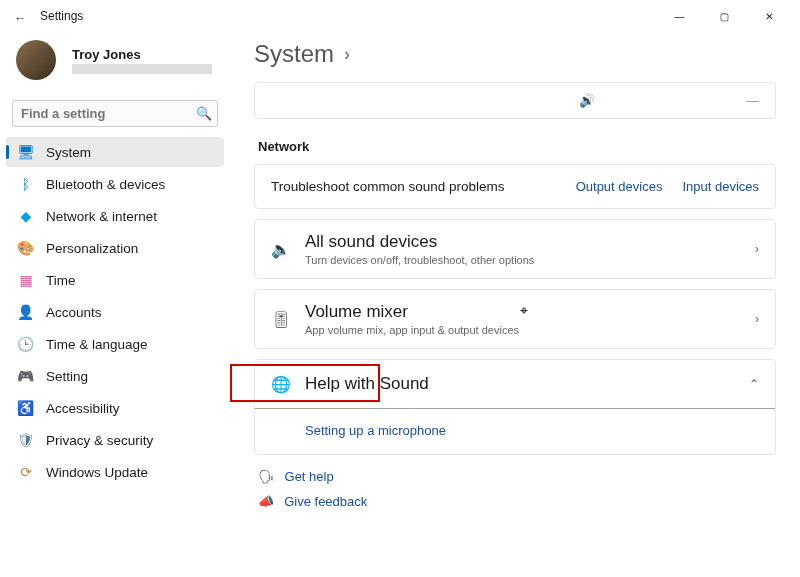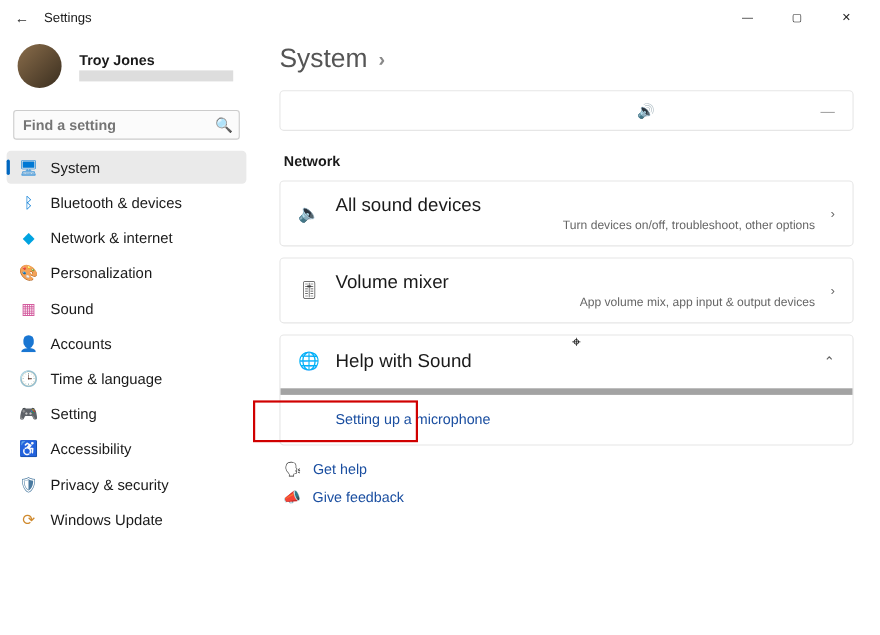--- a/index.html
+++ b/index.html
@@ -24,33 +24,33 @@
 .nav-item.active::before { content: ""; position: absolute; left: 0; top: 8px; bottom: 8px; width: 3px; background: #0067c0; border-radius: 2px; }
 .nav-icon { width: 16px; height: 16px; display: flex; align-items: center; justify-content: center; font-size: 14px; }
 .content { flex: 1; padding: 8px 24px 8px 24px; overflow-y: auto; }
 .breadcrumb { display: flex; align-items: center; gap: 10px; font-size: 24px; font-weight: 600; margin-bottom: 14px; }
 .breadcrumb .sep { color: #888; font-size: 18px; }
 .card { border: 1px solid #e6e6e6; border-radius: 4px; background: #fff; margin-bottom: 10px; }
 .row { display: flex; align-items: center; padding: 12px 16px; gap: 14px; cursor: pointer; }
 .row-icon { width: 20px; text-align: center; font-size: 16px; color: #444; }
 .row-body { flex: 1; }
 .row-title { font-size: 17px; }
-.row-sub { font-size: 11px; color: #666; margin-top: 2px; text-align: right; }
+.row-sub { font-size: 11px; color: #666; margin-top: 2px; }
 .chev { color: #666; font-size: 12px; }
 .section-label { font-size: 13px; font-weight: 600; margin: 20px 0 10px 4px; }
 .troubleshoot { display: flex; align-items: center; padding: 14px 16px; border: 1px solid #e6e6e6; border-radius: 4px; margin-bottom: 10px; }
 .troubleshoot .t-title { flex: 1; font-size: 13.5px; }
 .link { color: #1a4ea0; font-size: 13px; cursor: pointer; }
 .troubleshoot .link { margin-left: 20px; }
 .more-sound { display: flex; align-items: center; padding: 14px 16px; border: 1px solid #e6e6e6; border-radius: 4px; margin-bottom: 20px; }
 .more-sound .m-title { flex: 1; font-size: 13.5px; }
 .highlight-box { position: absolute; border: 2px solid #d00000; pointer-events: none; }
 .help-card { border: 1px solid #e6e6e6; border-radius: 4px; }
 .help-head { display: flex; align-items: center; padding: 14px 16px; gap: 14px; cursor: pointer; }
-.help-body { border-top: 6px solid #a3a3a3; padding: 14px 20px 16px 50px; }
+.help-body { border-top: 1px solid #a3a3a3; padding: 14px 20px 16px 50px; }
 .footlinks { margin-top: 14px; display: flex; flex-direction: column; gap: 10px; padding-left: 4px; }
 .footlink { display: flex; align-items: center; gap: 10px; cursor: pointer; }
 .footlink span.link { font-size: 13px; }
 .cursor { position: absolute; font-size: 14px; color: #000; }
 .volcard { border: 1px solid #e6e6e6; border-radius: 4px; padding: 10px 16px; margin-bottom: 4px; display: flex; align-items: center; }
 .volcard .vlabel { flex: 1; color: #999; font-size: 11px; }
 .volcard .vicon { color: #999; margin-right: 150px; }
 .volcard .vmin { color: #999; }
 .wrap-rel { position: relative; }
 </style>
@@ -92,21 +92,21 @@
         <div class="nav-item">
           <span class="nav-icon" style="color: rgb(0, 163, 224);">◆</span>
           <span>Network &amp; internet</span>
         </div>
         <div class="nav-item">
           <span class="nav-icon" style="color: rgb(68, 68, 68);">🎨</span>
           <span>Personalization</span>
         </div>
         <div class="nav-item">
           <span class="nav-icon" style="color: rgb(211, 92, 158);">▦</span>
-          <span>Sound</span>
+          <span>Time</span>
         </div>
         <div class="nav-item">
           <span class="nav-icon" style="color: rgb(90, 122, 158);">👤</span>
           <span>Accounts</span>
         </div>
         <div class="nav-item">
           <span class="nav-icon" style="color: rgb(90, 122, 158);">🕒</span>
           <span>Time &amp; language</span>
         </div>
         <div class="nav-item">
@@ -135,20 +135,25 @@
     </div>
 
     <div class="volcard">
       <span class="vlabel"></span>
       <span class="vicon">🔊</span>
       <span class="vmin">—</span>
     </div>
 
     <div class="section-label">Network</div>
 
+    <div class="troubleshoot">
+      <span class="t-title">Troubleshoot common sound problems</span>
+      <span class="link">Output devices</span>
+      <span class="link">Input devices</span>
+    </div>
 
     <div class="card">
       <div class="row">
         <span class="row-icon">🔈</span>
         <div class="row-body">
           <div class="row-title">All sound devices</div>
           <div class="row-sub">Turn devices on/off, troubleshoot, other options</div>
         </div>
         <span class="chev">›</span>
       </div>

